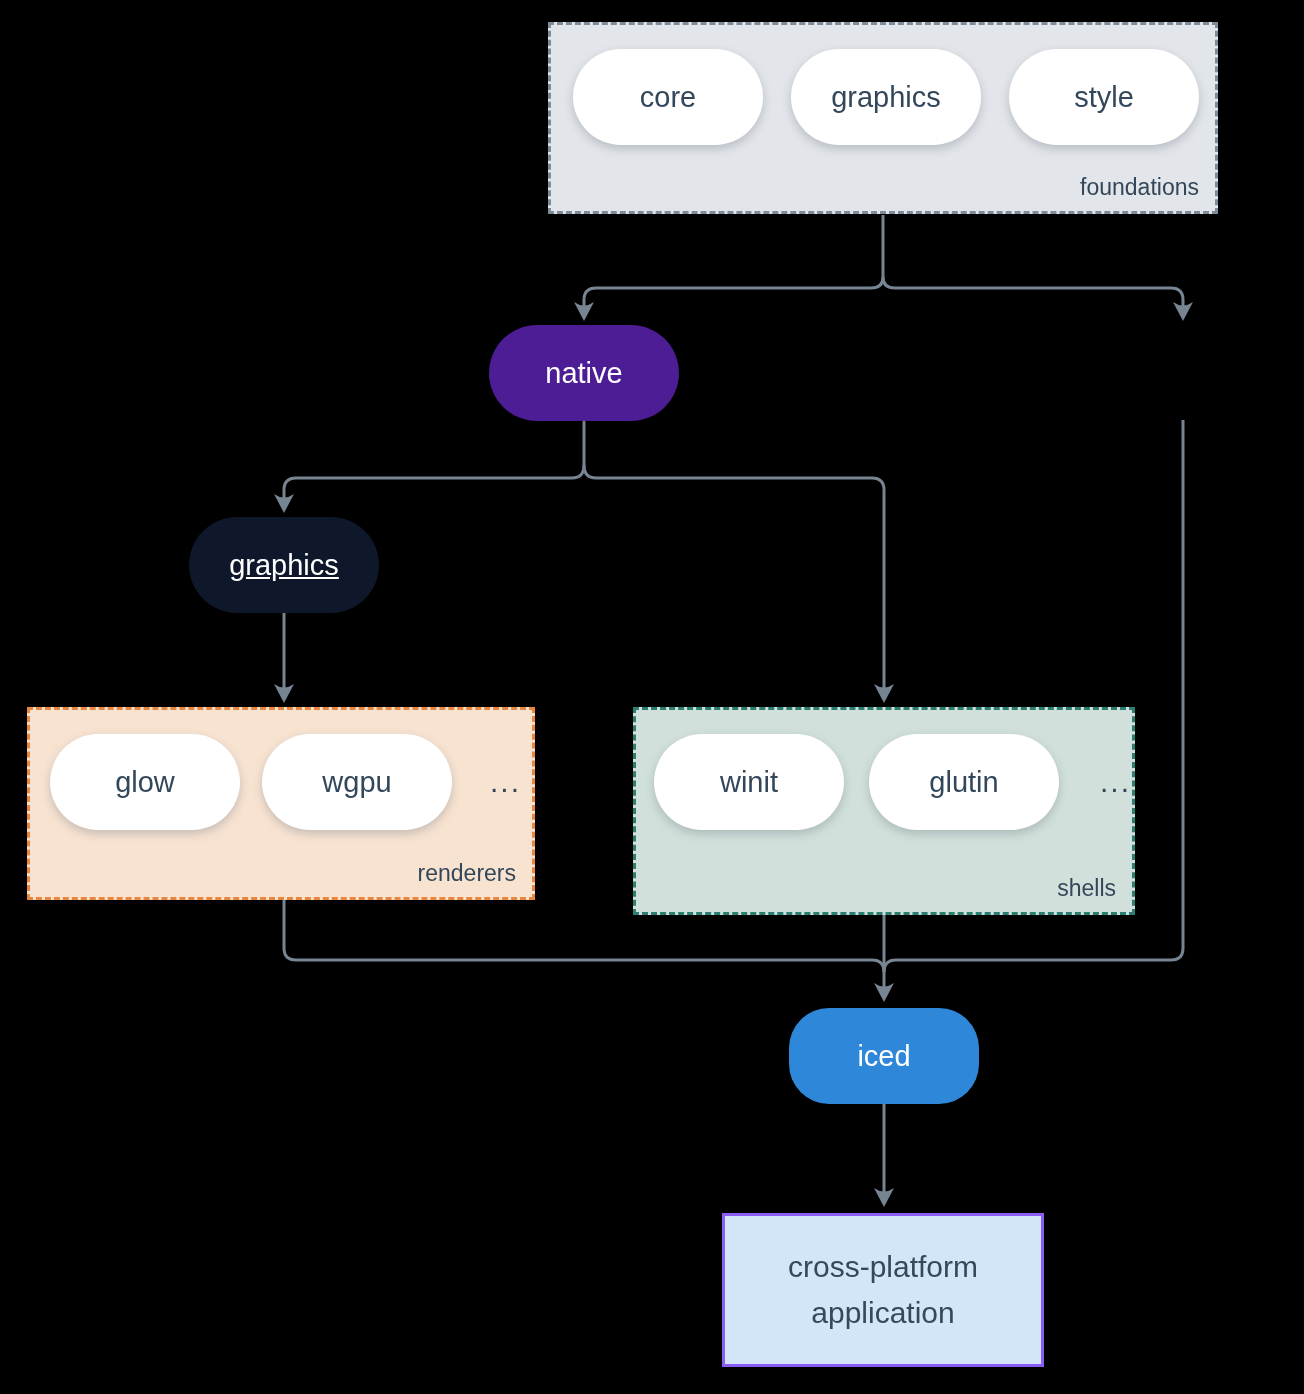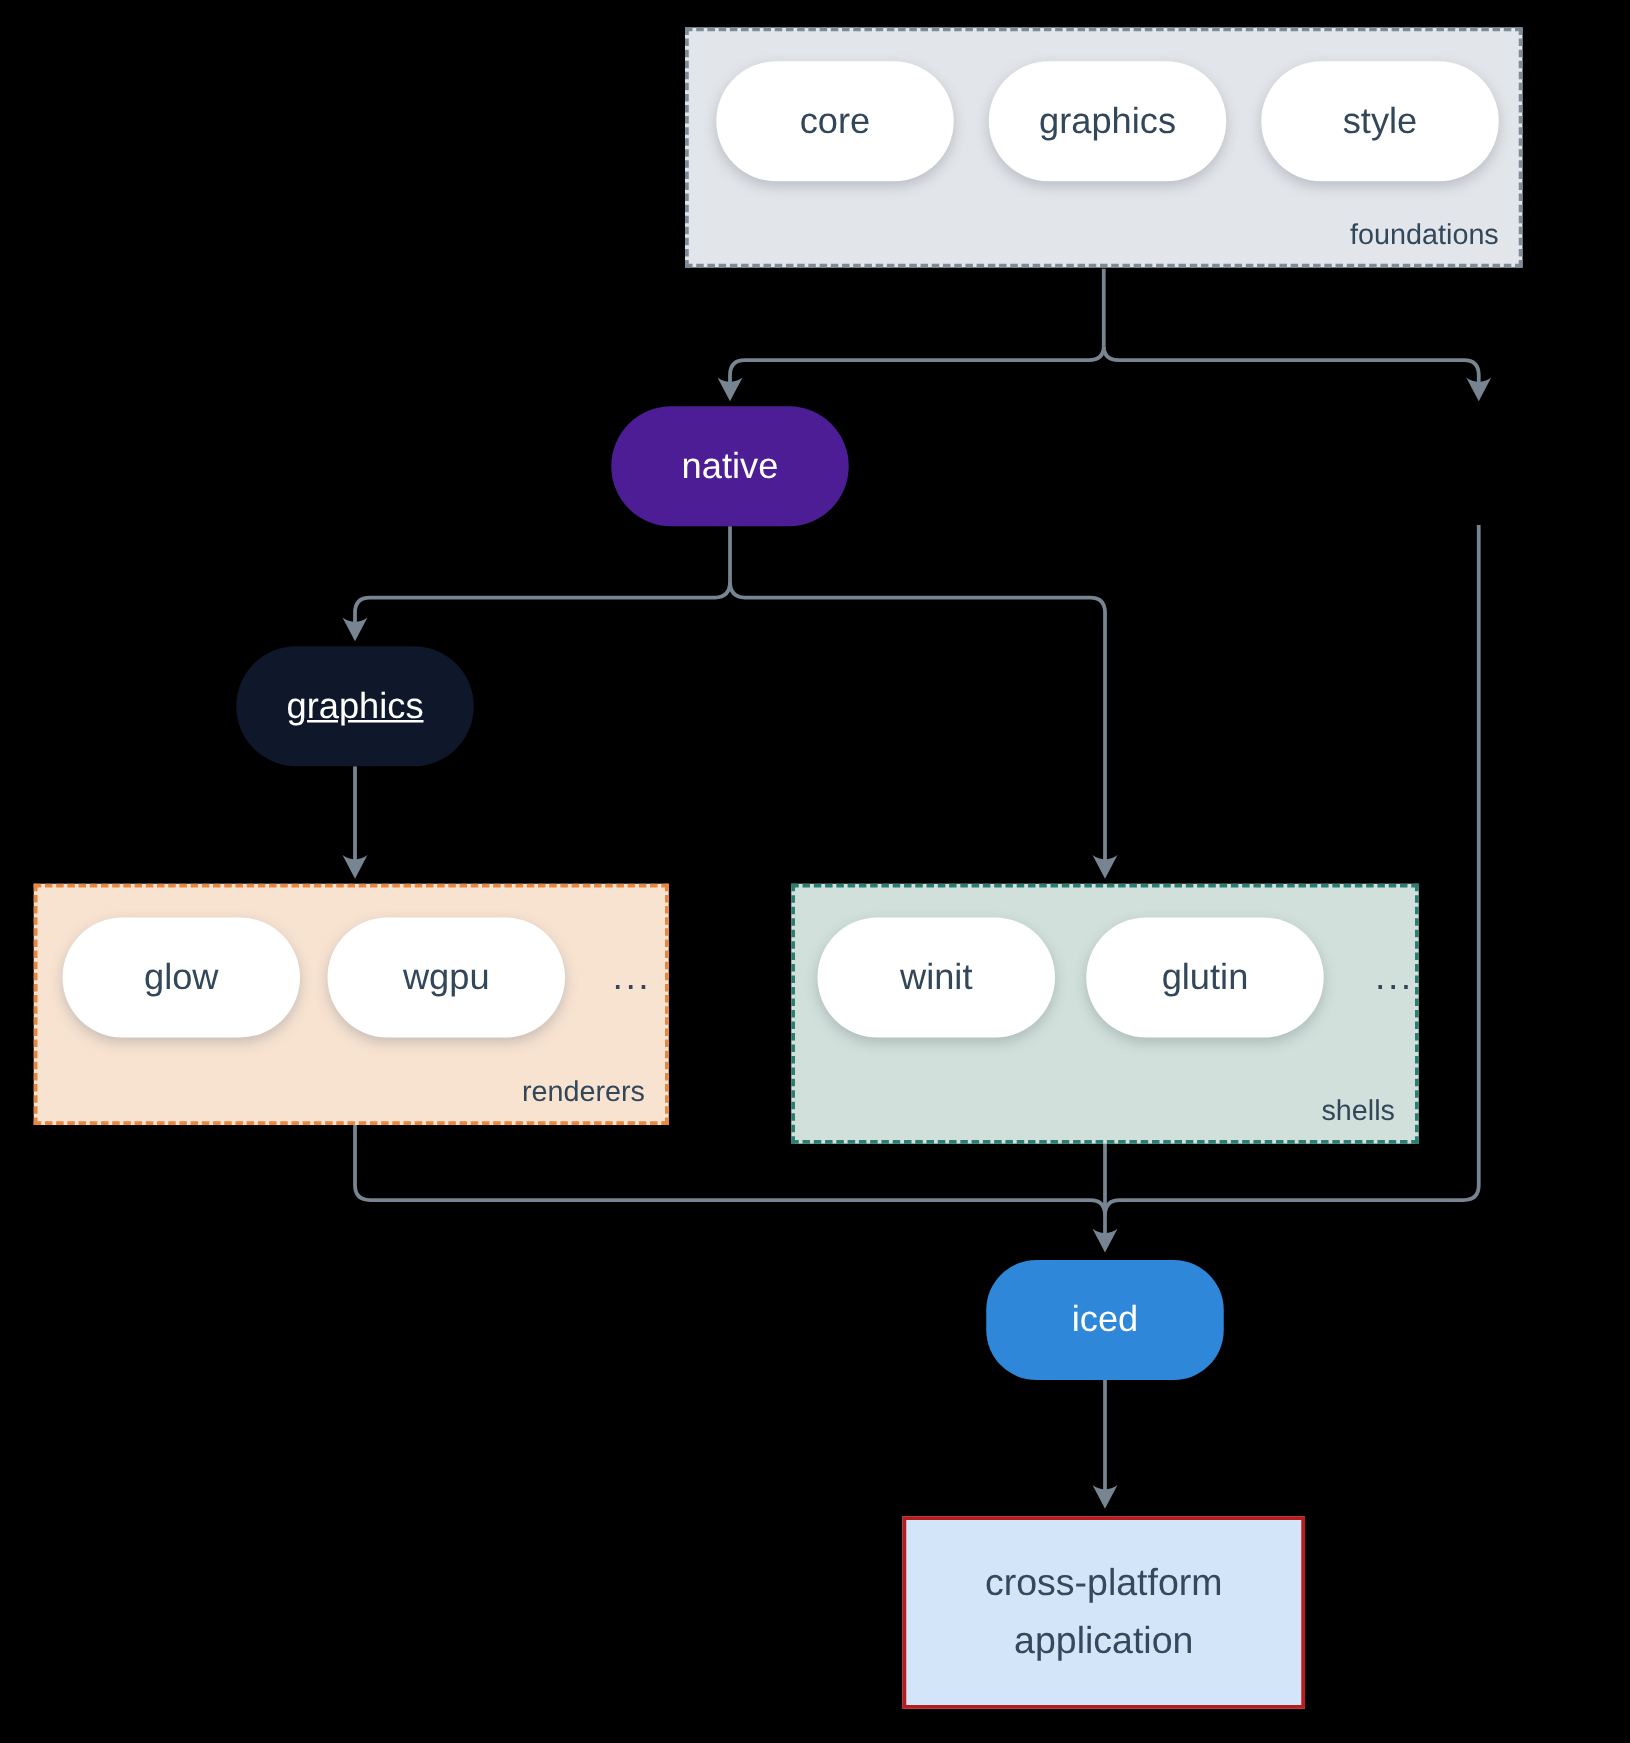--- a/index.html
+++ b/index.html
@@ -34,21 +34,21 @@
   
   .node{position:absolute;width:190px;height:96px;border-radius:48px;
         display:flex;align-items:center;justify-content:center;
         font-size:29px;color:#ffffff;}
   .node-native  {left:489px;top:325px;background:#4c1d95;}
   .node-web     {left:1088px;top:325px;background:#6a5ef0;}
   .node-graphics{left:189px;top:517px;background:#0f172a;text-decoration:underline;}
   .node-iced    {left:789px;top:1008px;background:#2e87d8;border-radius:40px;}
 
   .app-box{position:absolute;left:722px;top:1213px;width:322px;height:154px;
-        box-sizing:border-box;background:#d3e5f8;border:3px solid #b91c1c;
+        box-sizing:border-box;background:#d3e5f8;border:3px solid #8b5cf6;
         display:flex;align-items:center;justify-content:center;
         text-align:center;font-size:30px;line-height:1.55;color:#35495c;}
   .app-box span{display:block;padding:0 28px;}
 </style>
 </head>
 <body>
 
 <div class="canvas">
 
   <svg class="edges" viewBox="0 0 1304 1394" xmlns="http://www.w3.org/2000/svg">

